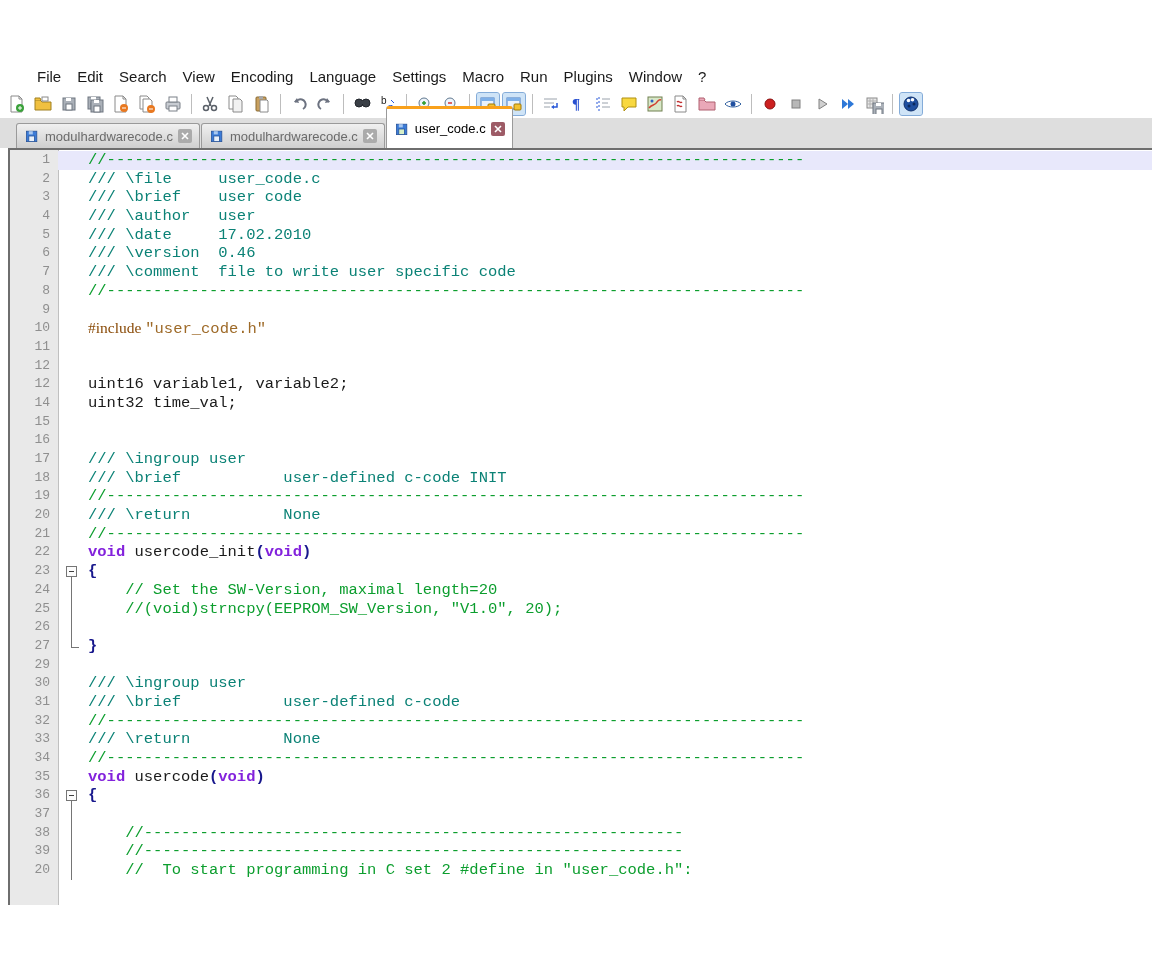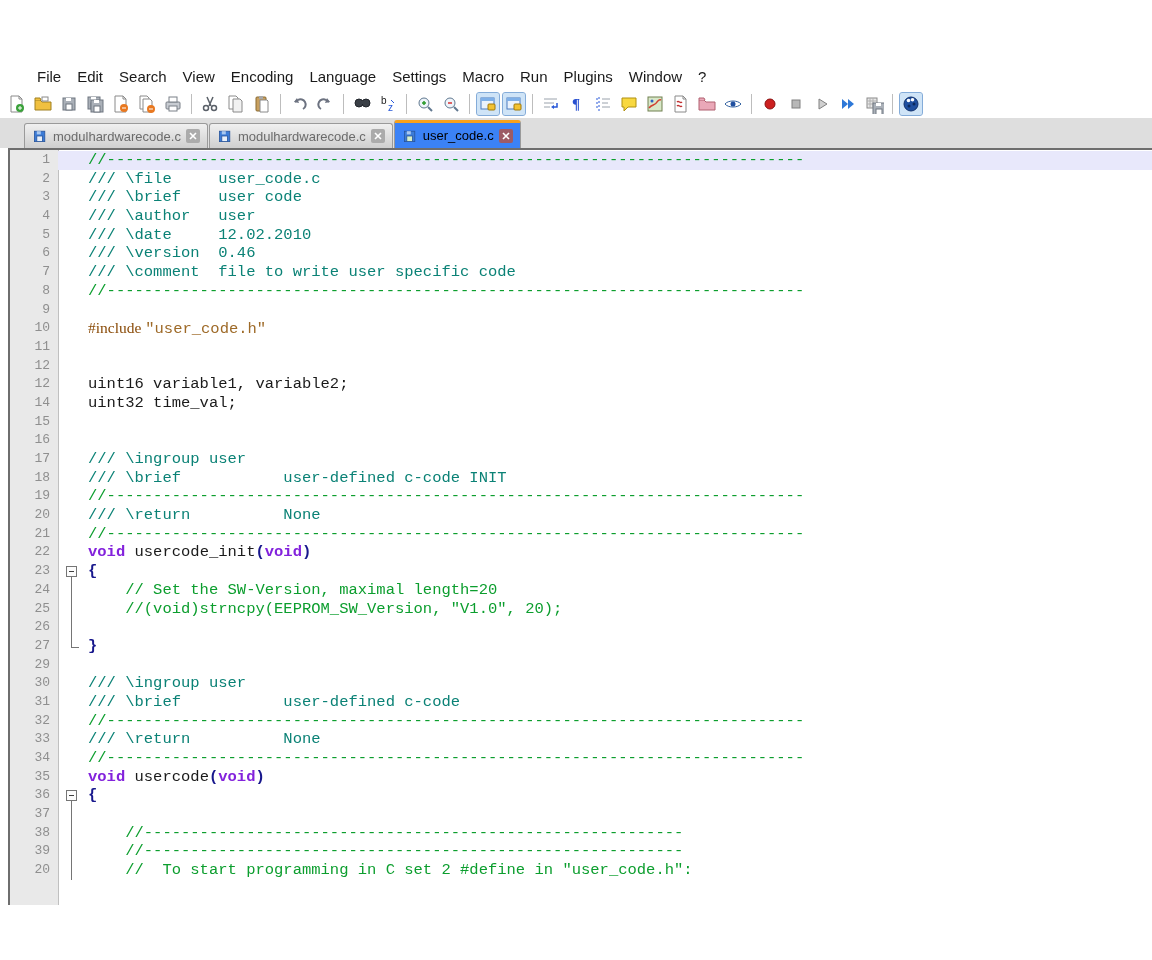--- a/index.html
+++ b/index.html
@@ -12,25 +12,25 @@
   
   .toolbar{position:absolute;top:90px;left:0;width:1152px;height:28px;background:#ffffff;
            display:flex;align-items:center;padding-left:4px;box-sizing:border-box;}
   .tbtn{width:22px;height:22px;margin:0 2px;display:flex;align-items:center;justify-content:center;
         border-radius:2px;}
   .tbtn.sel{background:#cfe4f7;outline:1px solid #84acd9;}
   .tbtn svg{display:block;}
   .tsep{width:1px;height:20px;background:#bdbdbd;margin:0 5px;}
   
   .tabbar{position:absolute;top:118px;left:0;width:1152px;height:30px;background:#dedede;
-          display:flex;align-items:flex-end;padding-left:24px;box-sizing:border-box;}
+          display:flex;align-items:flex-end;padding-left:16px;box-sizing:border-box;}
   .tab{display:flex;align-items:center;gap:5px;padding:0 7px;height:25px;box-sizing:border-box;
        background:linear-gradient(#f0f0f0,#cfcfcf);border:1px solid #9a9a9a;border-bottom:none;
        border-radius:3px 3px 0 0;margin-right:1px;font-size:13px;color:#6b6b6b;}
-  .tab.active{background:#3b82f6;height:28px;color:#000000;border-top:3px solid #f9a11b;
+  .tab.active{background:#ffffff;height:42px;color:#000000;border-top:3px solid #f9a11b;
               padding-top:0;justify-content:center;}
   .tab-close{width:14px;height:14px;border-radius:2px;background:#ababab;display:flex;
              align-items:center;justify-content:center;}
   .tab.active .tab-close{background:#9d5b66;}
   .tab-close svg{display:block;}
   
   .editor{position:absolute;top:148px;left:8px;width:1144px;height:757px;background:#ffffff;
           border-top:2px solid #6e6e6e;border-left:2px solid #6e6e6e;box-sizing:border-box;
           overflow:hidden;font-family:"Liberation Mono",monospace;}
   .gutter-bg{position:absolute;left:0;top:0;width:48px;height:100%;background:#e9e9e9;
@@ -336,21 +336,21 @@
         </span>
       </div>
     </div>
   <div class="editor" id="editor">
     <div class="gutter-bg"></div>
     <div class="rows" id="rows">
         <div class="ln hl"><span class="num">1</span><span class="fold"></span><span class="txt"><span class="s-g">//---------------------------------------------------------------------------</span></span></div>
         <div class="ln"><span class="num">2</span><span class="fold"></span><span class="txt"><span class="s-d">/// \file     user_code.c</span></span></div>
         <div class="ln"><span class="num">3</span><span class="fold"></span><span class="txt"><span class="s-d">/// \brief    user code</span></span></div>
         <div class="ln"><span class="num">4</span><span class="fold"></span><span class="txt"><span class="s-d">/// \author   user</span></span></div>
-        <div class="ln"><span class="num">5</span><span class="fold"></span><span class="txt"><span class="s-d">/// \date     12.02.2010</span></span></div>
+        <div class="ln"><span class="num">5</span><span class="fold"></span><span class="txt"><span class="s-d">/// \date     17.02.2010</span></span></div>
         <div class="ln"><span class="num">6</span><span class="fold"></span><span class="txt"><span class="s-d">/// \version  0.46</span></span></div>
         <div class="ln"><span class="num">7</span><span class="fold"></span><span class="txt"><span class="s-d">/// \comment  file to write user specific code</span></span></div>
         <div class="ln"><span class="num">8</span><span class="fold"></span><span class="txt"><span class="s-g">//---------------------------------------------------------------------------</span></span></div>
         <div class="ln"><span class="num">9</span><span class="fold"></span><span class="txt"></span></div>
         <div class="ln"><span class="num">10</span><span class="fold"></span><span class="txt"><span class="s-p">#include </span><span class="s-s">"user_code.h"</span></span></div>
         <div class="ln"><span class="num">11</span><span class="fold"></span><span class="txt"></span></div>
         <div class="ln"><span class="num">12</span><span class="fold"></span><span class="txt"></span></div>
         <div class="ln"><span class="num">12</span><span class="fold"></span><span class="txt"><span class="s-n">uint16 variable1, variable2;</span></span></div>
         <div class="ln"><span class="num">14</span><span class="fold"></span><span class="txt"><span class="s-n">uint32 time_val;</span></span></div>
         <div class="ln"><span class="num">15</span><span class="fold"></span><span class="txt"></span></div>

